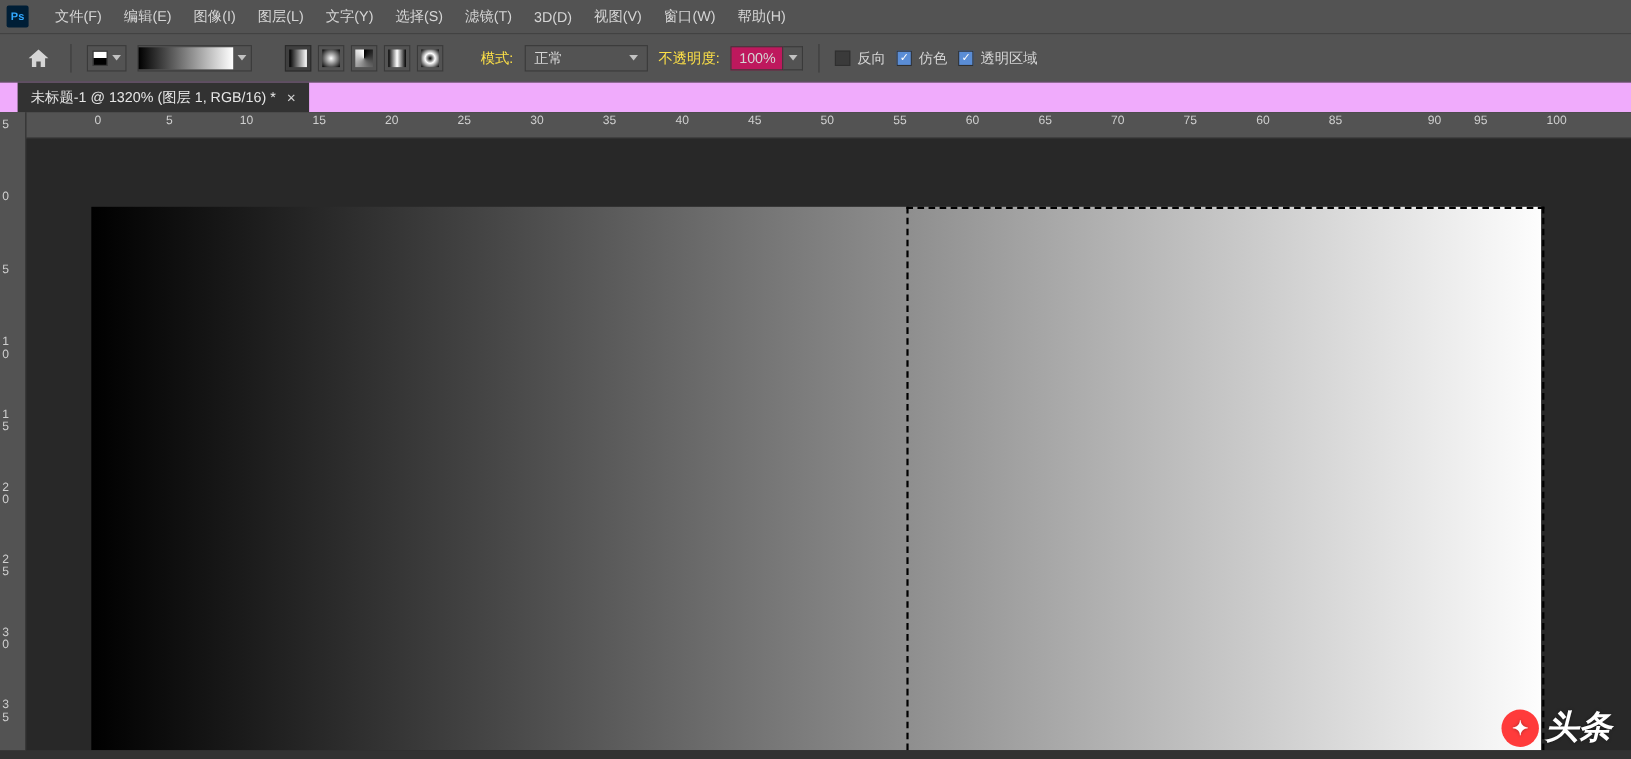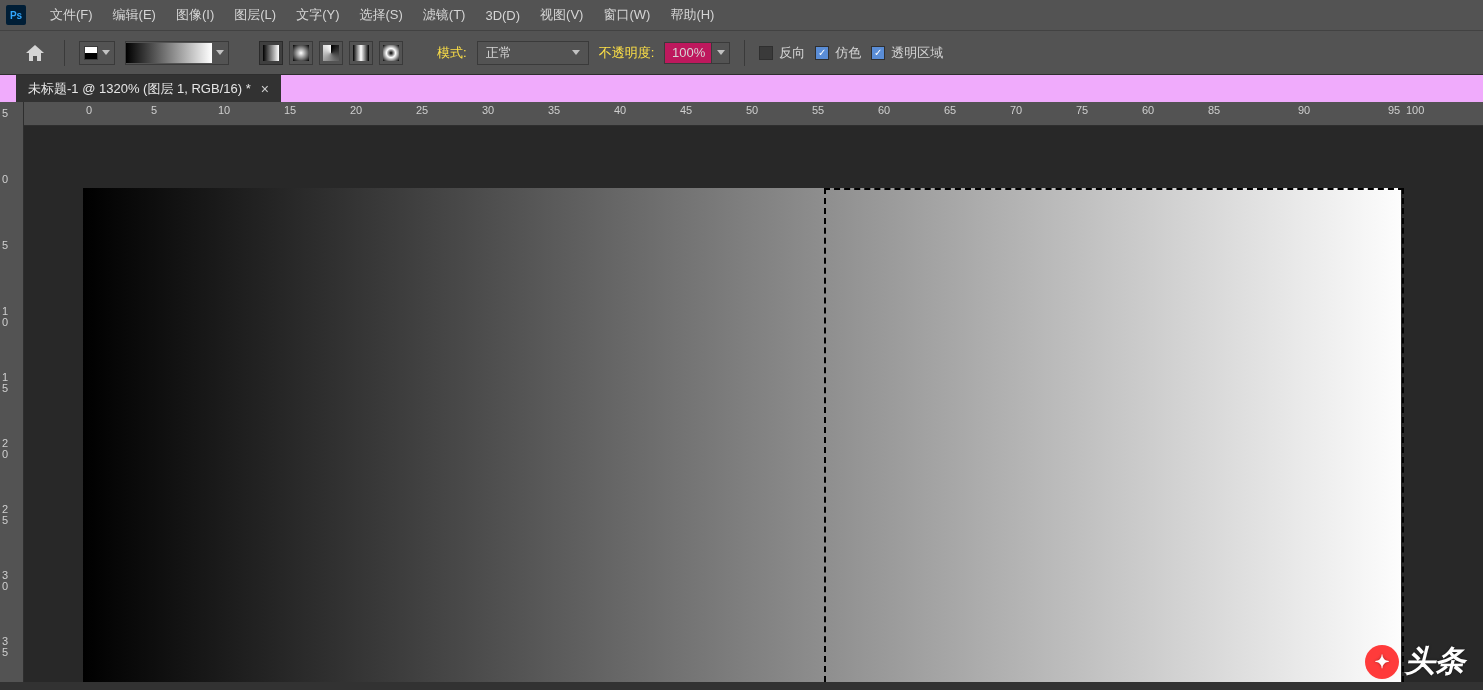--- a/index.html
+++ b/index.html
@@ -334,21 +334,21 @@
         </div>
         <div class="h-tick" style="left: 1116px;">
           <div class="num">60</div>
         </div>
         <div class="h-tick" style="left: 1182px;">
           <div class="num">85</div>
         </div>
         <div class="h-tick" style="left: 1240px; margin-left: 32px;">
           <div class="num">90</div>
         </div>
-        <div class="h-tick" style="left: 1362px;">
+        <div class="h-tick" style="left: 1314px;">
           <div class="num">95</div>
         </div>
         <div class="h-tick" style="left: 1380px;">
           <div class="num">100</div>
         </div>
       </div>
   </div>
   <div class="v-ruler">
     <div class="v-ticks" id="v-ticks">
         <div class="v-tick" style="top: -4px;">

